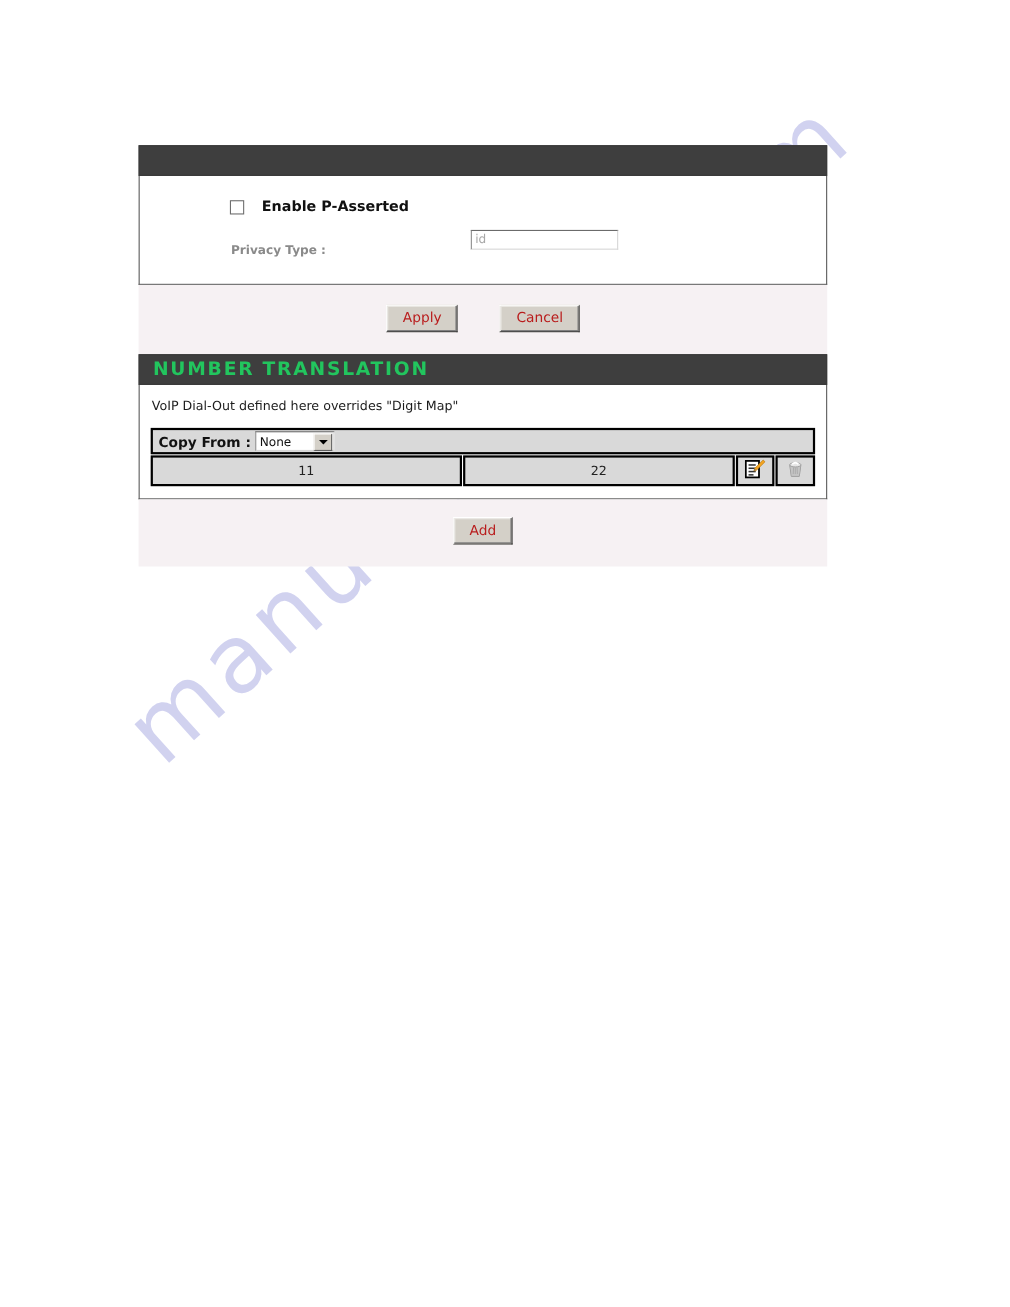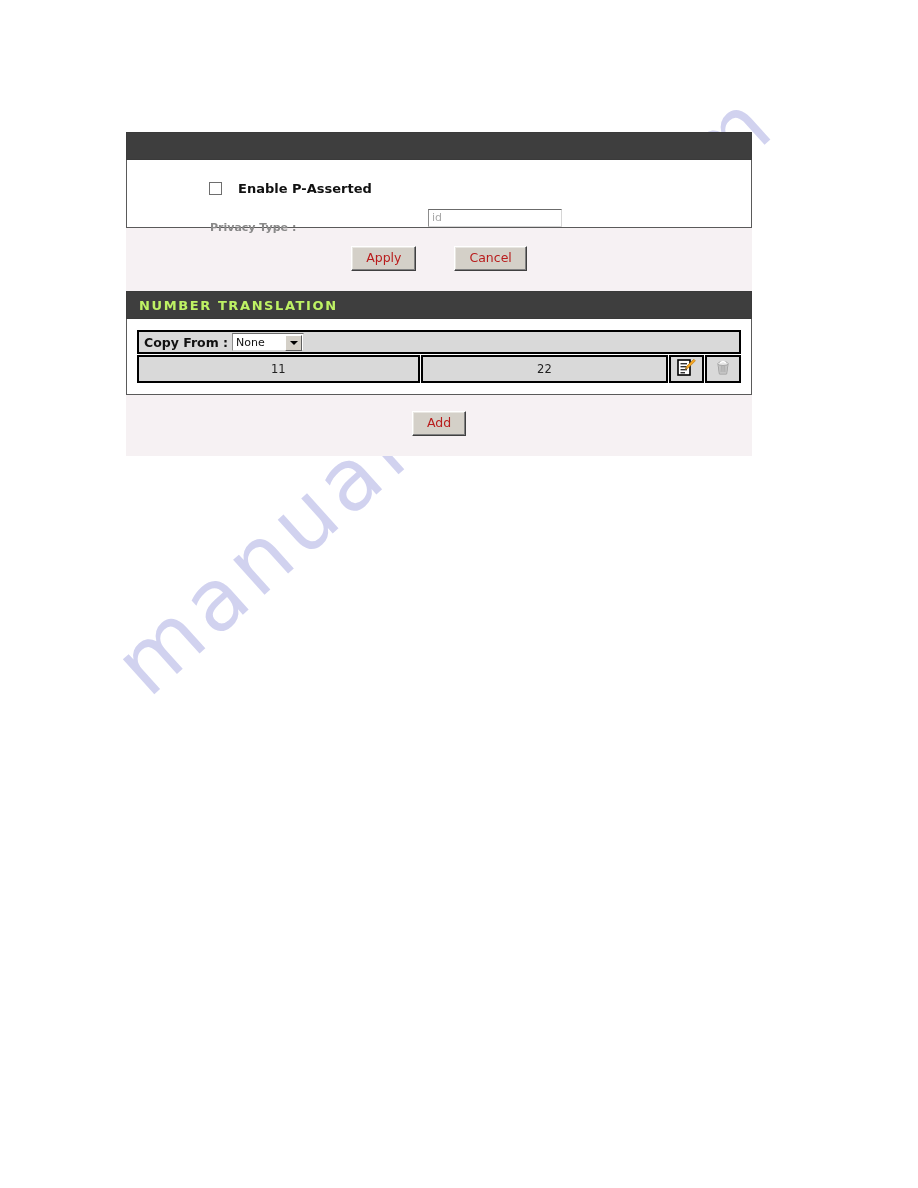--- a/index.html
+++ b/index.html
@@ -52,35 +52,35 @@
   .dark-bar {
     background: #3e3e3e;
     height: 28px;
     box-sizing: border-box;
     border: 1px solid #3a3a3a;
     display: flex;
     align-items: center;
     padding-left: 12px;
   }
   .dark-bar .bar-title {
-    color: #bef264;
-    font-size: 13px;
+    color: #22c55e;
+    font-size: 17px;
     font-weight: bold;
     letter-spacing: 1.6px;
     font-family: "DejaVu Sans", "Liberation Sans", sans-serif;
   }
 
   
   .form-box {
     background: #ffffff;
     border: 1px solid #5a5a5a;
     border-top: none;
     box-sizing: border-box;
     padding: 14px 0 16px 0;
-    height: 68px;
+    height: 99px;
   }
   .form-row {
     display: flex;
     align-items: center;
     height: 29px;
     padding-left: 82px;
   }
   .cb {
     width: 13px;
     height: 13px;
@@ -296,20 +296,21 @@
   <div class="grey-strip">
     <button class="win-btn">Apply</button>
     <button class="win-btn">Cancel</button>
   </div>
 
   <div class="dark-bar">
     <span class="bar-title">NUMBER TRANSLATION</span>
   </div>
 
   <div class="content-box">
+    <div class="note">VoIP Dial-Out defined here overrides "Digit Map"</div>
 
     <table class="nt">
       <colgroup>
         <col style="width:271px">
         <col style="width:237px">
         <col style="width:34px">
         <col style="width:34px">
       </colgroup>
       <tbody>
         <tr>

